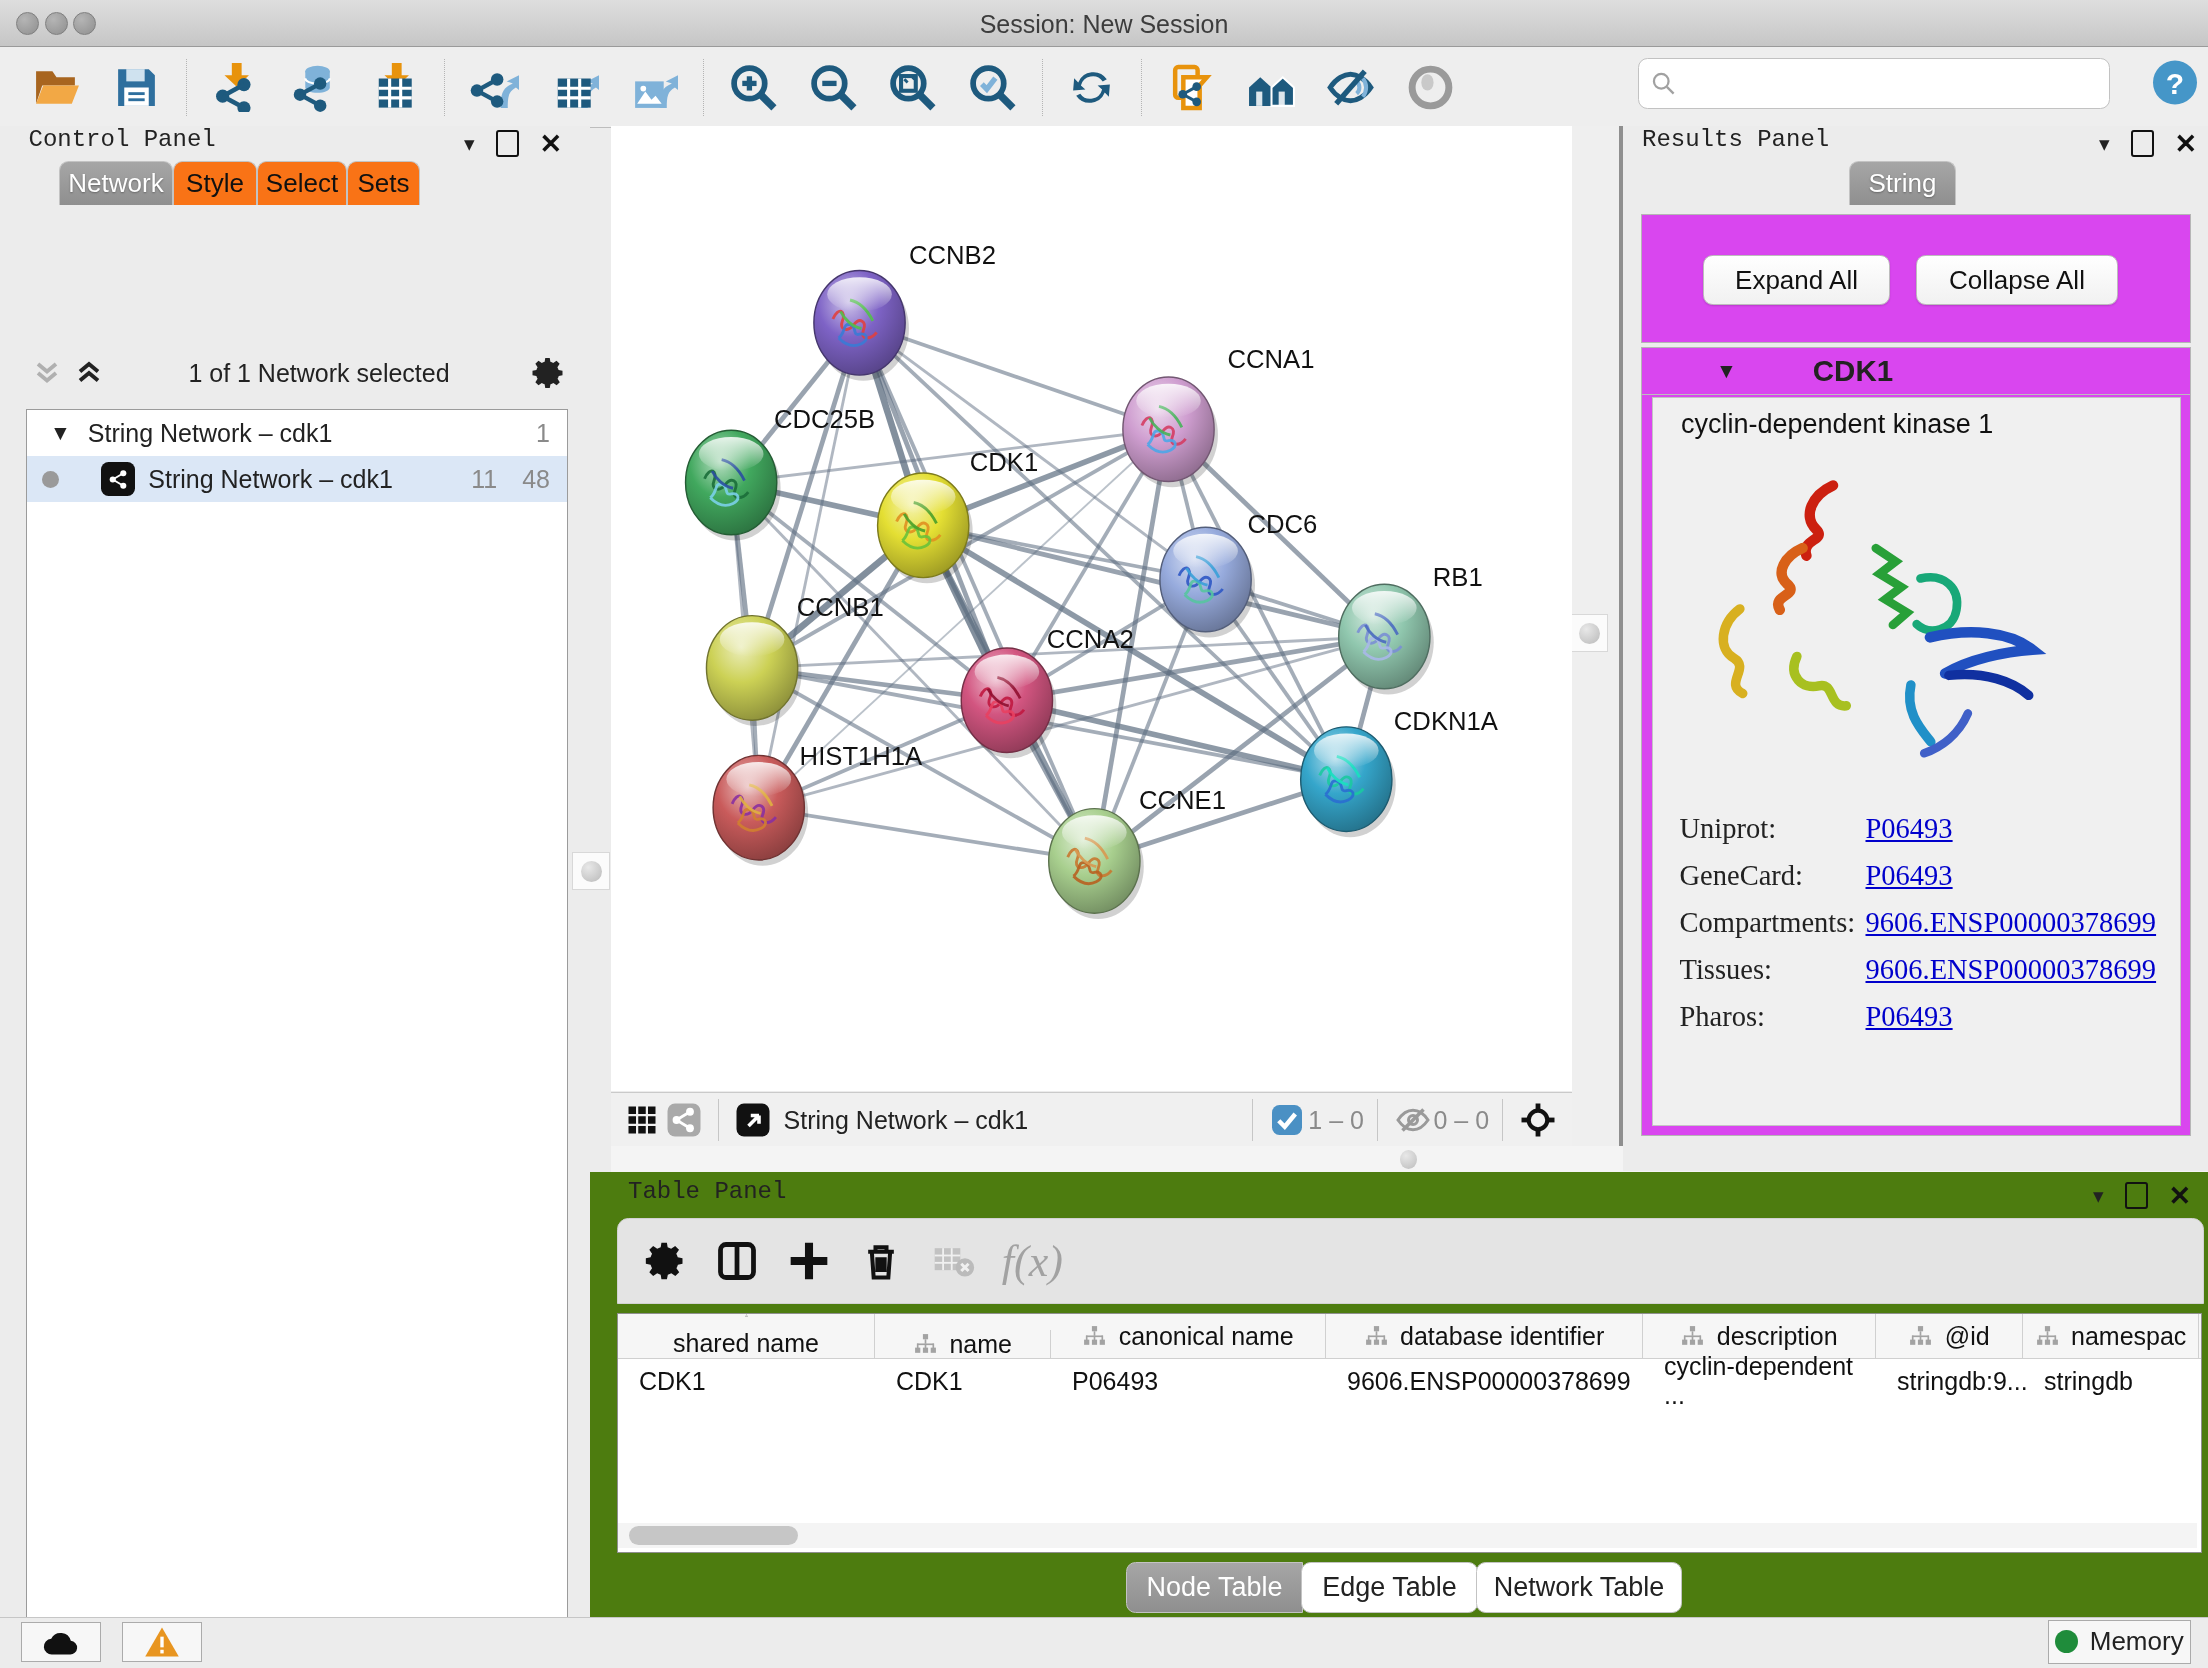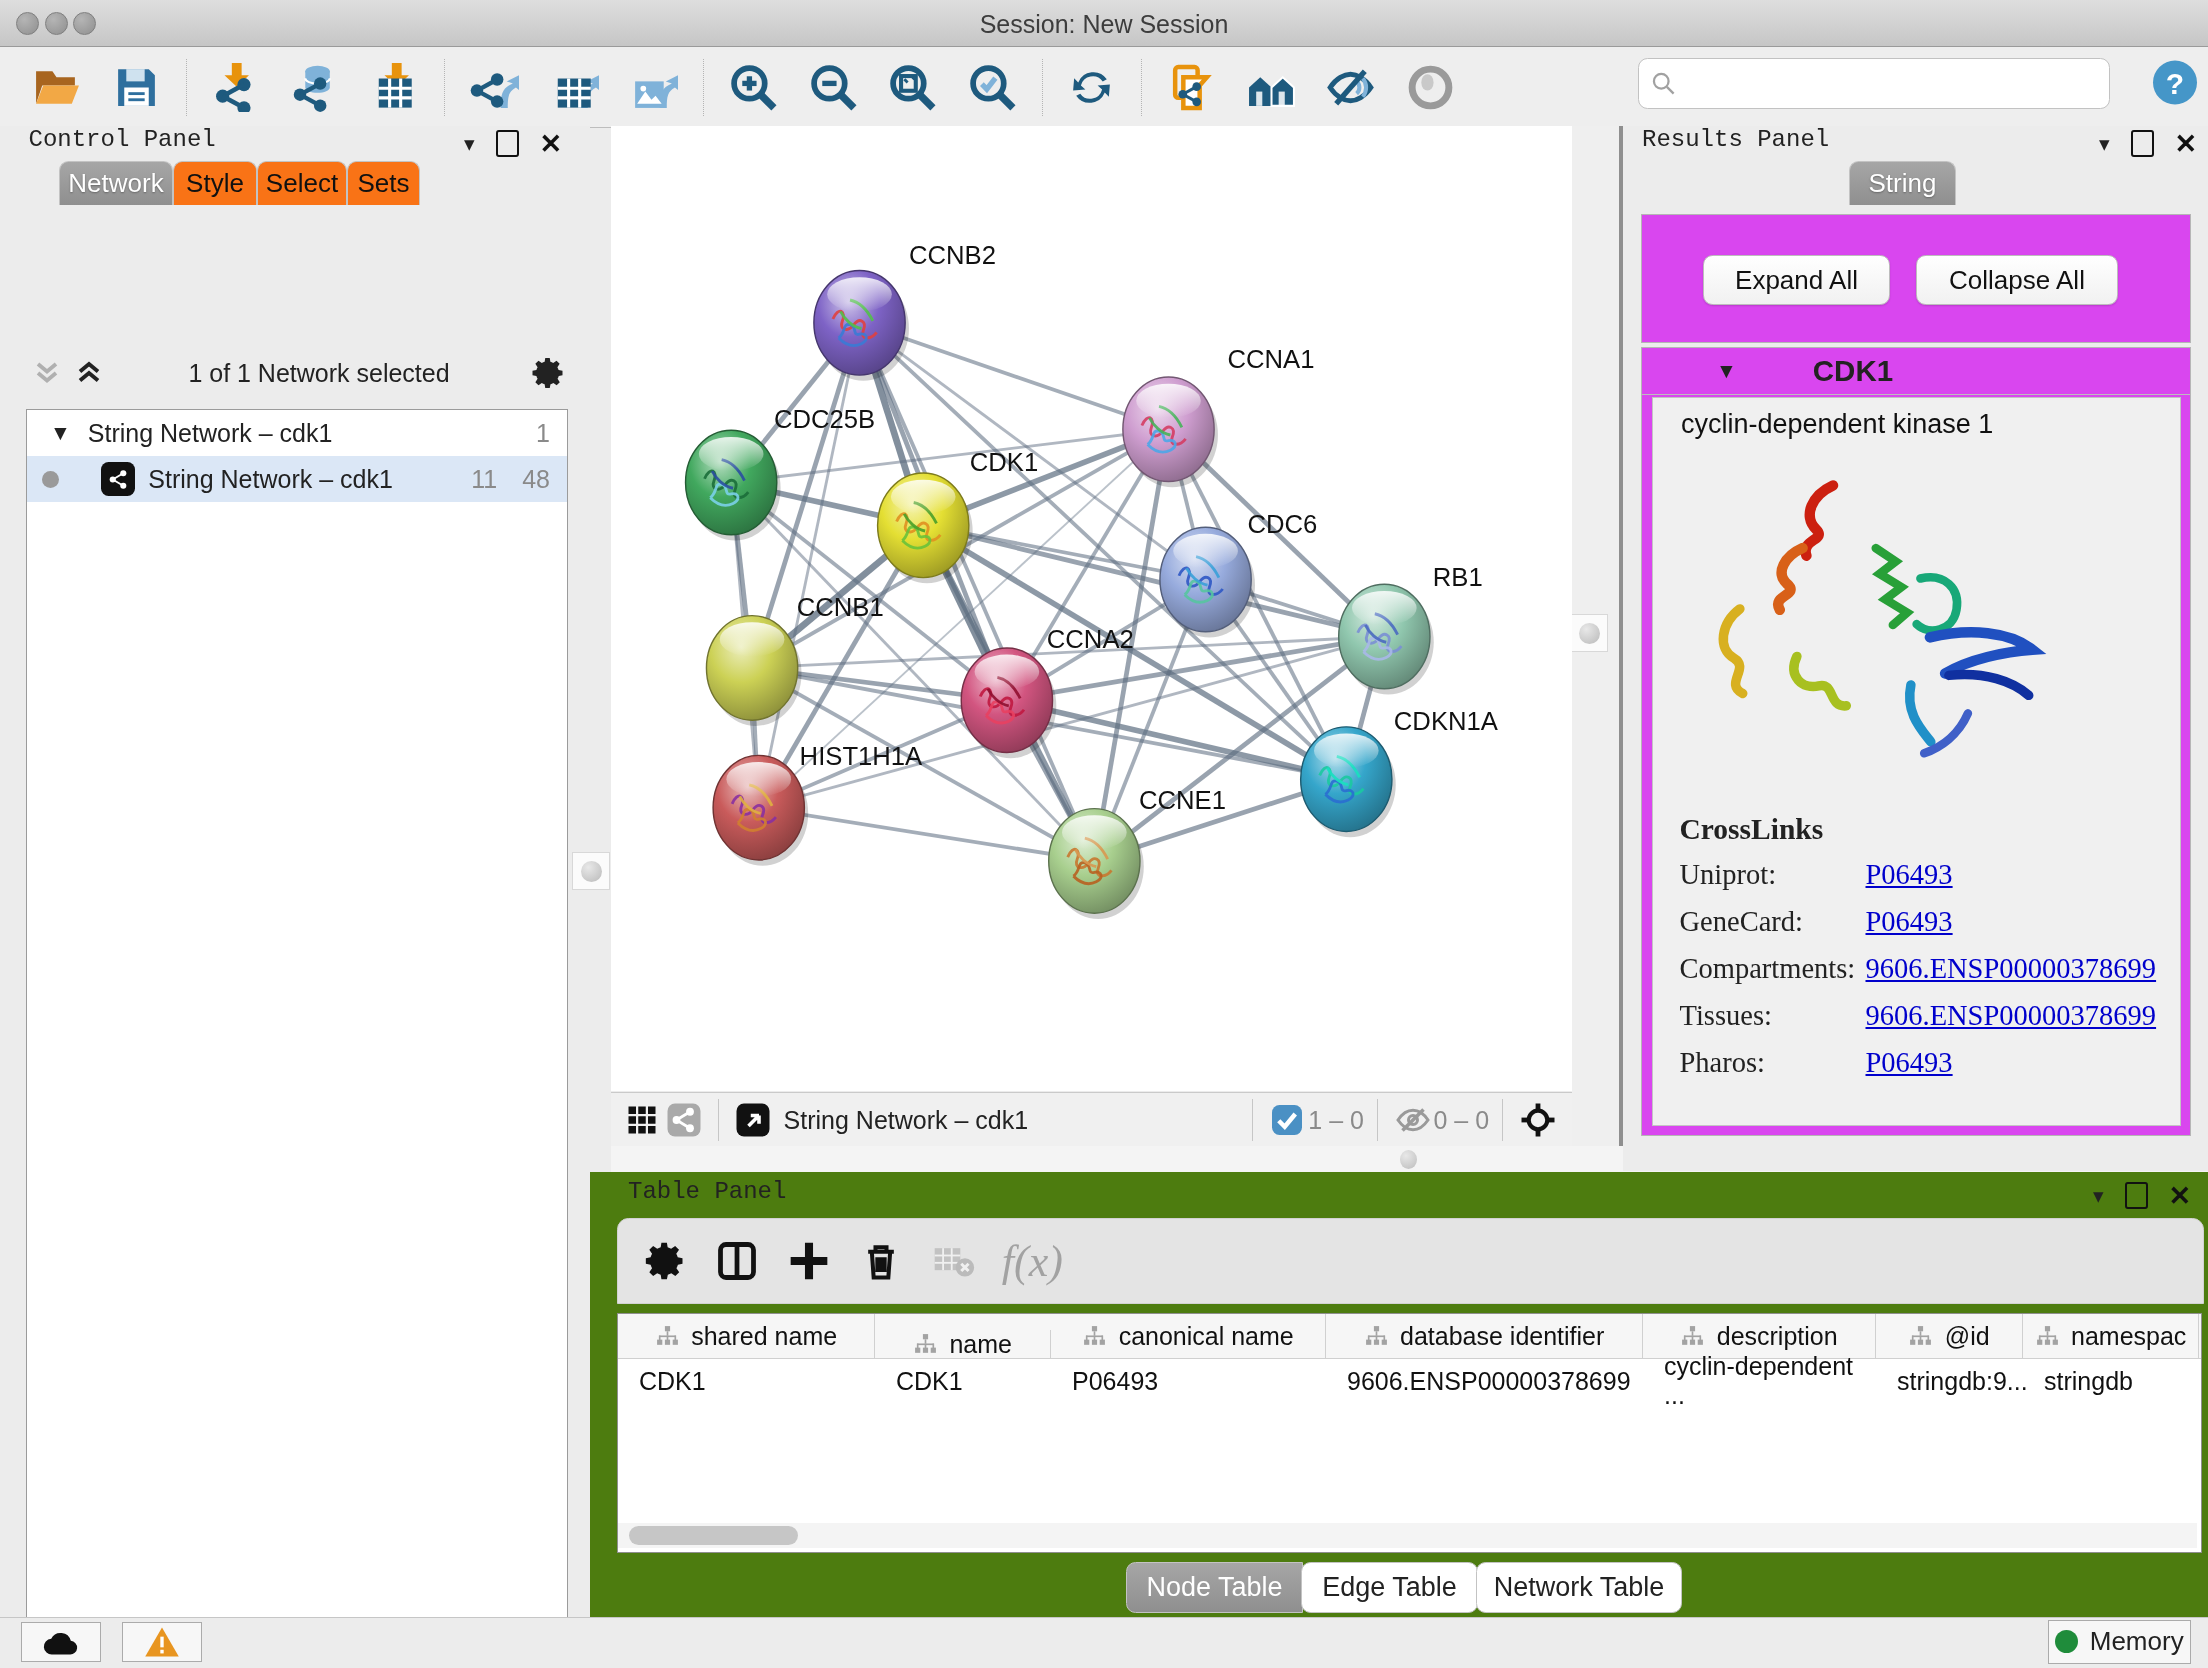--- a/index.html
+++ b/index.html
@@ -748,21 +748,20 @@
             <path d="M122,232 c-10,21 6,35 23,31 c17,-4 10,23 29,21" stroke="#a8c020" stroke-width="10"></path>
             <path d="M205,118 l21,14 l-17,13 l23,14 l-17,13 l23,14 l-15,13" stroke="#28a038" stroke-width="9"></path>
             <path d="M252,150 c25,-6 42,10 38,33 c-4,23 -29,27 -42,15" stroke="#18a878" stroke-width="9"></path>
             <path d="M242,262 c-6,29 10,46 21,60" stroke="#2090c8" stroke-width="10"></path>
             <path d="M262,212 c42,-10 84,-6 108,13 c-29,2 -67,10 -92,25" stroke="#2050c0" stroke-width="11"></path>
             <path d="M282,252 c38,-4 67,6 84,21" stroke="#1030a0" stroke-width="10"></path>
             <path d="M302,292 c-10,23 -29,36 -46,42" stroke="#4060c8" stroke-width="9"></path>
           </g>
         </svg>
         <div id="crosslinks">
-          <div class="cl-title">CrossLinks</div>
           <div id="cl-rows">
               <div class="cl-row">
                 <span class="cl-label">Uniprot:</span>
                <a class="cl-link" href="#">P06493</a>
               </div>
               <div class="cl-row">
                 <span class="cl-label">GeneCard:</span>
                <a class="cl-link" href="#">P06493</a>
               </div>
               <div class="cl-row">
@@ -822,21 +821,21 @@
               <line x1="11.3" y1="5" x2="11.3" y2="17"></line>
             </g>
             <circle cx="18.5" cy="15.5" r="5" fill="#8a8a8a"></circle>
             <path d="M16.5 13.5l4 4m0-4l-4 4" stroke="#fff" stroke-width="1.6"></path>
           </svg>
         </span>
       <span class="tp-fx">f(x)</span>
     </div>
     <div id="tp-table">
       <div id="tp-head">
-          <div class="th" style="width: 257px;">
+          <div class="th" style="width: 257px; flex-direction: column;">
             <svg viewBox="0 0 24 24">
               <g fill="#777">
                 <rect x="9.5" y="2" width="5" height="5"></rect>
                 <rect x="2" y="15" width="5" height="5"></rect>
                 <rect x="9.5" y="15" width="5" height="5"></rect>
                 <rect x="17" y="15" width="5" height="5"></rect>
                 <path d="M11.2 7h1.6v4h-1.6z"></path>
                 <path d="M4 11h16v1.6H4z"></path>
                 <path d="M3.7 11h1.6v5H3.7zM11.2 11h1.6v5h-1.6zM18.7 11h1.6v5h-1.6z"></path>
               </g>

